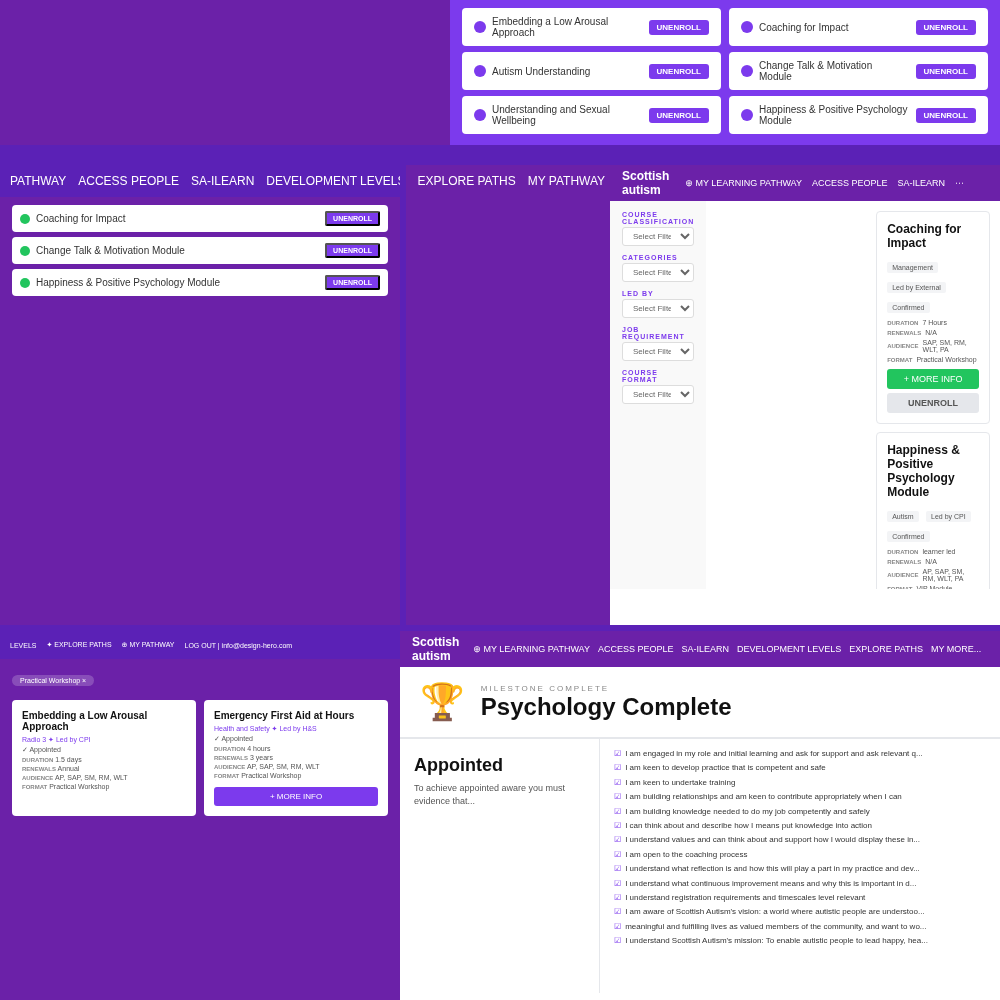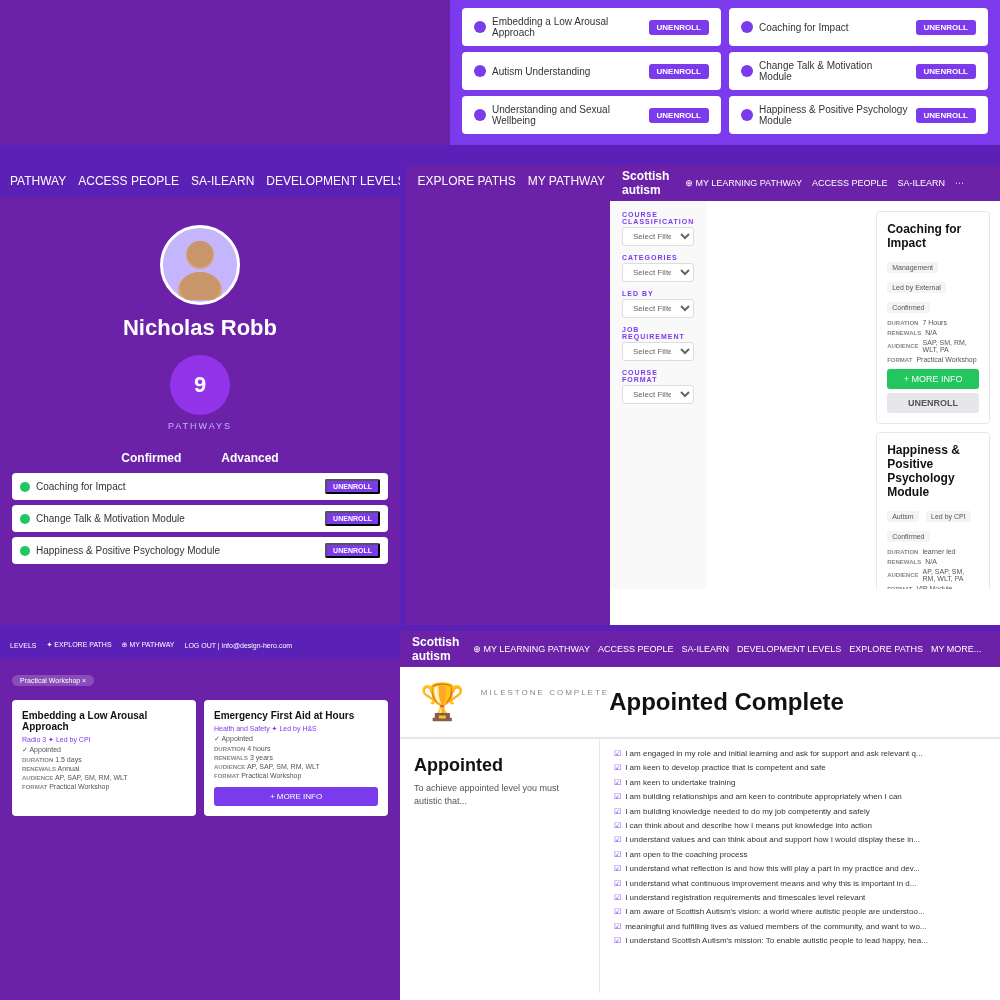--- a/index.html
+++ b/index.html
@@ -352,21 +352,21 @@
       display: flex;
       align-items: center;
       gap: 16px;
     }
     .trophy-icon {
       font-size: 36px;
       color: #a78bfa;
     }
     .milestone-text-group {
       display: flex;
-      flex-direction: row;
+      flex-direction: column;
     }
     .milestone-label {
       font-size: 8px;
       color: #888;
       text-transform: uppercase;
       letter-spacing: 2px;
     }
     .milestone-title {
       font-size: 24px;
       font-weight: bold;
@@ -514,37 +514,20 @@
   <div class="nav-bar">
     <span class="nav-item">PATHWAY</span>
     <span class="nav-item">ACCESS PEOPLE</span>
     <span class="nav-item">SA-ILEARN</span>
     <span class="nav-item">DEVELOPMENT LEVELS</span>
     <span class="nav-item">EXPLORE PATHS</span>
     <span class="nav-item">MY PATHWAY</span>
     <span class="nav-item" style="font-size:7px;">LOG OUT | info@design-hero.com</span>
   </div>
 
-  <div class="profile-center">
-    <div class="avatar-circle">
-      <svg class="avatar-svg" viewBox="0 0 70 70" xmlns="http://www.w3.org/2000/svg">
-        <circle cx="35" cy="25" r="14" fill="#d4a574"></circle>
-        <ellipse cx="35" cy="60" rx="22" ry="18" fill="#d4a574"></ellipse>
-        <circle cx="35" cy="24" r="13" fill="#c9956a"></circle>
-        <ellipse cx="35" cy="58" rx="20" ry="16" fill="#c9956a"></ellipse>
-      </svg>
-    </div>
-    <div class="profile-name">Nicholas Robb</div>
-    <div class="pathways-circle">9</div>
-    <div class="pathways-label">PATHWAYS</div>
-    <div class="levels-row">
-      <div class="level-col">Confirmed</div>
-      <div class="level-col">Advanced</div>
-    </div>
-  </div>
 
   <div class="left-bottom-courses">
     <div class="partial-card">
       <div style="display:flex;align-items:center;gap:6px;">
         <div class="dot-green"></div>
         <span style="font-size:10px;color:#333;">Coaching for Impact</span>
       </div>
       <button class="partial-unenroll">UNENROLL</button>
     </div>
     <div class="partial-card">
@@ -705,28 +688,28 @@
     <span style="font-size:9px;">SA-ILEARN</span>
     <span style="font-size:9px;">DEVELOPMENT LEVELS</span>
     <span style="font-size:9px;">EXPLORE PATHS</span>
     <span style="font-size:9px;">MY MORE...</span>
   </div>
 
   <div class="milestone-banner">
     <div class="trophy-icon">🏆</div>
     <div class="milestone-text-group">
       <div class="milestone-label">MILESTONE COMPLETE</div>
-      <div class="milestone-title">Appointed Complete</div>
+      <div class="milestone-title">Psychology Complete</div>
     </div>
   </div>
 
   <div class="bottom-right-body">
     <div class="appointed-section">
       <div class="appointed-title">Appointed</div>
-      <div class="appointed-sub">To achieve appointed level you must autistic that...</div>
+      <div class="appointed-sub">To achieve appointed aware you must evidence that...</div>
     </div>
     <div class="evidence-section">
       <div class="evidence-item">
         <span class="check-icon">☑</span>
         <span>I am engaged in my role and initial learning and ask for support and ask relevant q...</span>
       </div>
       <div class="evidence-item">
         <span class="check-icon">☑</span>
         <span>I am keen to develop practice that is competent and safe</span>
       </div>

